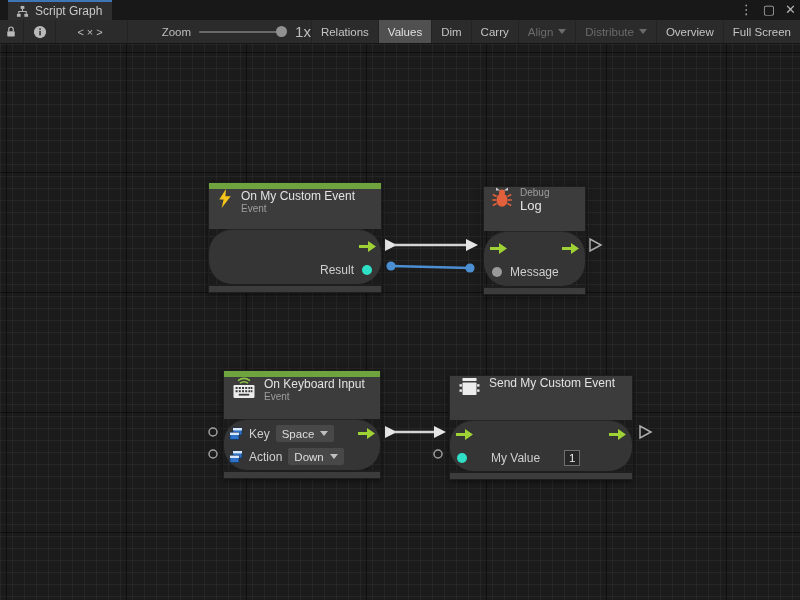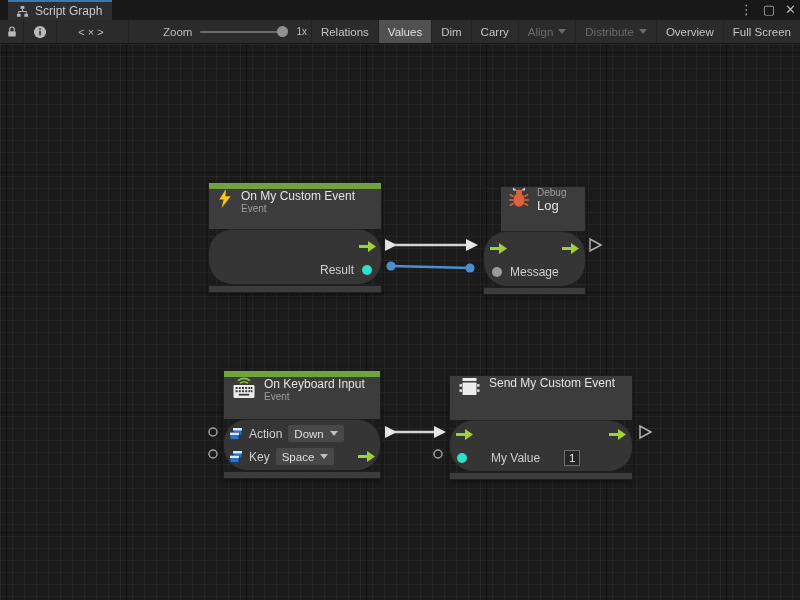--- a/index.html
+++ b/index.html
@@ -23,21 +23,21 @@
   .tbtn.icon-btn { width:24px; }
   .tbtn.wide { width:72px; }
   .code-glyph { letter-spacing:3px; color:#bdbdbd; font-size:11px; }
   .graph-ref { display:flex; align-items:center; gap:6px; padding:0 10px 0 8px; }
   .graph-ref .name { color:#c8c8c8; font-size:11.5px; }
   .zoom-wrap { display:flex; align-items:center; margin-left:34px; gap:8px; }
   .zoom-label { color:#bdbdbd; font-size:11.5px; }
   .slider { position:relative; width:88px; height:11px; }
   .slider .track { position:absolute; left:0; right:0; top:5px; height:2px; background:#6a6a6a; border-radius:1px; }
   .slider .handle { position:absolute; top:0; left:77px; width:11px; height:11px; border-radius:50%; background:#919191; }
-  .zoom-value { color:#bdbdbd; font-size:10px; }
+  .zoom-value { color:#bdbdbd; font-size:15px; }
   .toolbar-right { margin-left:auto; display:flex; align-items:stretch; }
   .toolbar-right .tbtn { padding:0 9px; border-left:1px solid #232323; border-right:none; white-space:nowrap; }
   .tbtn.selected { background:#505050; color:#e0e0e0; }
   .tbtn.disabled { color:#6b6b6b; }
   .caret { width:0; height:0; border-left:4px solid transparent; border-right:4px solid transparent;
     border-top:5px solid currentColor; margin-left:5px; display:inline-block; }
 
   
   .canvas { position:absolute; left:0; top:44px; width:800px; height:556px; background-color:#1b1b1b;
     background-image:
@@ -196,21 +196,21 @@
       </div>
       <div class="nrow" style="height:24px; justify-content:flex-end; gap:8px; padding-right:9px;">
         <span class="plabel">Result</span>
         <span class="dot teal"></span>
       </div>
     </div>
     <div class="nfoot"></div>
   </div>
 
   <div class="node" style="left:483px; top:142px; width:103px;">
-    <div class="nhead" style="height:44px; border-top:none;margin-left:17px;">
+    <div class="nhead" style="height:44px; border-top:none;">
       <svg width="20" height="21" viewBox="0 0 20 21">
         <polygon points="4,0.5 8.2,3.6 4,3.6" fill="#cfcfcf"></polygon>
         <polygon points="16,0.5 11.8,3.6 16,3.6" fill="#cfcfcf"></polygon>
         <g stroke="#e2603c" stroke-width="1.6">
           <line x1="4.6" y1="9.5" x2="0.8" y2="7.5"></line>
             <line x1="4.2" y1="13" x2="0.2" y2="13"></line>
             <line x1="4.6" y1="16.5" x2="0.8" y2="18.5"></line>
           <line x1="15.4" y1="9.5" x2="19.2" y2="7.5"></line>
             <line x1="15.8" y1="13" x2="19.8" y2="13"></line>
             <line x1="15.4" y1="16.5" x2="19.2" y2="18.5"></line>
@@ -271,42 +271,42 @@
       </div>
     </div>
     <div class="nbody" style="padding-top:2px;">
       <div class="nrow" style="height:23px; gap:6px; padding:0 5px;">
         <svg width="14" height="14" viewBox="0 0 14 14">
           <rect x="4" y="1" width="9" height="7" fill="#2f73c8" stroke="#16365c" stroke-width="0.8"></rect>
           <rect x="4" y="1" width="9" height="2.4" fill="#d8e8fa"></rect>
           <rect x="1" y="5.6" width="9" height="7" fill="#2f73c8" stroke="#16365c" stroke-width="0.8"></rect>
           <rect x="1" y="5.6" width="9" height="2.4" fill="#d8e8fa"></rect>
         </svg>
-        <span class="plabel">Action</span>
+        <span class="plabel">Key</span>
         <div class="dropdown">
-          <span>Down</span>
+          <span>Space</span>
             <span class="dd-caret"></span>
         </div>
+        <svg class="arrow" style="margin-left:auto;" width="17" height="11" viewBox="0 0 17 11">
+          <rect x="0" y="4" width="9" height="3" fill="#9fd335"></rect>
+            <polygon points="9,0 9,11 17,5.5" fill="#9fd335"></polygon>
+        </svg>
       </div>
       <div class="nrow" style="height:23px; gap:6px; padding:0 5px;">
         <svg width="14" height="14" viewBox="0 0 14 14">
           <rect x="4" y="1" width="9" height="7" fill="#2f73c8" stroke="#16365c" stroke-width="0.8"></rect>
           <rect x="4" y="1" width="9" height="2.4" fill="#d8e8fa"></rect>
           <rect x="1" y="5.6" width="9" height="7" fill="#2f73c8" stroke="#16365c" stroke-width="0.8"></rect>
           <rect x="1" y="5.6" width="9" height="2.4" fill="#d8e8fa"></rect>
         </svg>
-        <span class="plabel">Key</span>
+        <span class="plabel">Action</span>
         <div class="dropdown">
-          <span>Space</span>
+          <span>Down</span>
             <span class="dd-caret"></span>
         </div>
-        <svg class="arrow" style="margin-left:auto;" width="17" height="11" viewBox="0 0 17 11">
-          <rect x="0" y="4" width="9" height="3" fill="#9fd335"></rect>
-            <polygon points="9,0 9,11 17,5.5" fill="#9fd335"></polygon>
-        </svg>
       </div>
     </div>
     <div class="nfoot"></div>
   </div>
 
   <div class="node" style="left:449px; top:331px; width:184px;">
     <div class="nhead" style="height:44px;">
       <svg width="23" height="21" viewBox="0 0 23 21">
         <rect x="4.5" y="2" width="14" height="3" fill="#ececec"></rect>
         <rect x="4.5" y="6.5" width="14" height="12.5" rx="0.8" fill="#ececec"></rect>

